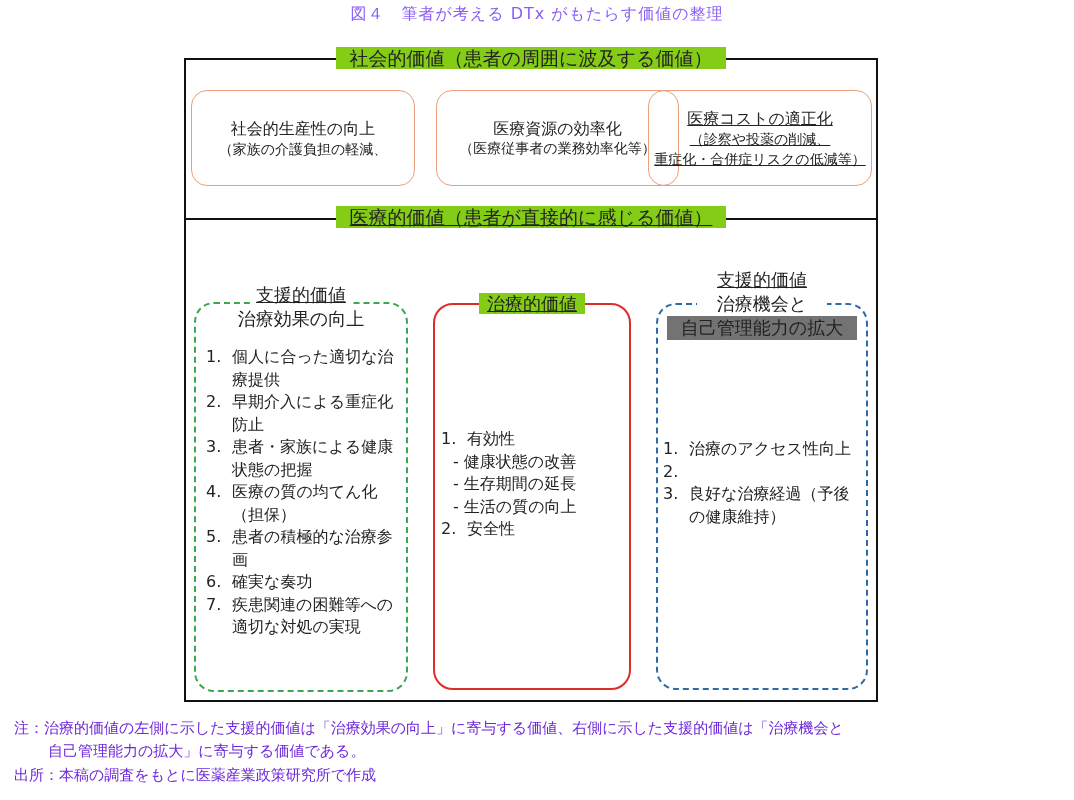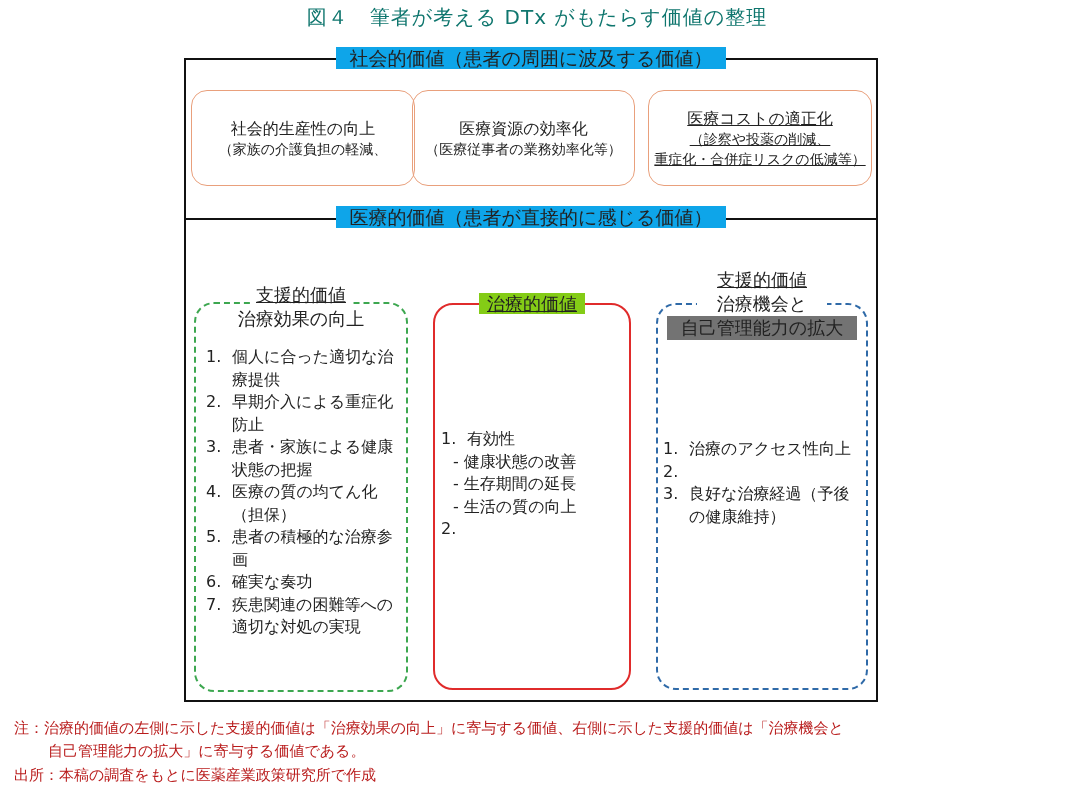--- a/index.html
+++ b/index.html
@@ -1,55 +1,55 @@
 <!DOCTYPE html>
 <html><head>
 <meta charset="utf-8">
 <style>
   html, body { margin:0; padding:0; background:#ffffff; }
   body { width:1074px; height:800px; position:relative; overflow:hidden;
          font-family:"DejaVu Sans", "Liberation Sans", sans-serif; color:#222; }
   .abs { position:absolute; }
-  .title { left:0; width:1074px; top:4px; text-align:center; font-size:20px; color:#0f766e; letter-spacing:1px; }
+  .title { left:0; width:1074px; top:4px; text-align:center; font-size:16px; color:#8b5cf6; letter-spacing:1px; }
   .frame { left:184px; top:58px; width:694px; height:644px; border:2px solid #111; box-sizing:border-box; }
   .section-head { position:absolute; left:0; width:100%; text-align:center; font-size:19px; color:#222; }
-  .section-head span { background:#0ea5e9; padding:0 14px; position:relative; }
+  .section-head span { background:#84cc16; padding:0 14px; position:relative; }
   .top-head { left:184px; width:694px; top:46px; }
-  .mid-head { left:184px; width:694px; top:205px; }
+  .mid-head { left:184px; width:694px; top:205px;text-decoration:underline; }
   .divider { left:184px; width:694px; top:218px; height:0; border-top:2px solid #111; }
   .soc-box { top:90px; height:96px; border:1.5px solid #e9a07c; border-radius:16px; box-sizing:border-box;
              display:flex; flex-direction:column; justify-content:center; align-items:center; text-align:center; }
   .soc-box .main { font-size:16px; line-height:21px; }
   .soc-box .sub { font-size:14px; line-height:20px; }
   .colhead { text-align:center; font-size:18px; line-height:24px; }
   .ul { text-decoration:underline; }
   .box { box-sizing:border-box; border-radius:20px; }
   .green { left:194px; top:302px; width:214px; height:390px; border:2.5px dashed #3da750; }
   .red { left:433px; top:303px; width:198px; height:387px; border:2.5px solid #e02b2b; }
   .blue { left:656px; top:303px; width:212px; height:387px; border:2.5px dashed #2f6aa8; }
   .list { font-size:16px; line-height:22.5px; }
   .list .item { display:flex; }
   .list .num { width:26px; flex:none; }
   .list .txt { flex:1; }
   .list .dash { padding-left:14px; }
-  .note { left:14px; font-size:15px; line-height:22px; color:#b91c1c; }
+  .note { left:14px; font-size:15px; line-height:22px; color:#6d28d9; }
 </style>
 </head>
 <body>
 
 <div class="abs title">図４　筆者が考える DTx がもたらす価値の整理</div>
 
 <div class="abs frame"></div>
 <div class="abs section-head top-head"><span>社会的価値（患者の周囲に波及する価値）</span></div>
 
 <div class="abs soc-box" style="left:191px;width:224px;">
   <div class="main">社会的生産性の向上</div>
   <div class="sub">（家族の介護負担の軽減、</div>
 </div>
-<div class="abs soc-box" style="left:412px;width:223px;">
+<div class="abs soc-box" style="left:436px;width:243px;font-family:Liberation Serif, serif;">
   <div class="main">医療資源の効率化</div>
   <div class="sub">（医療従事者の業務効率化等）</div>
 </div>
 <div class="abs soc-box" style="left:648px;width:224px;text-decoration:underline;">
   <div class="main">医療コストの適正化</div>
   <div class="sub">（診察や投薬の削減、</div>
   <div class="sub">重症化・合併症リスクの低減等）</div>
 </div>
 
 <div class="abs divider"></div>
@@ -107,20 +107,21 @@
   <div class="item">
       <span class="num"></span>
       <span class="txt" style="margin-left:-14px;">- 生存期間の延長</span>
     </div>
   <div class="item">
       <span class="num"></span>
       <span class="txt" style="margin-left:-14px;">- 生活の質の向上</span>
     </div>
   <div class="item">
       <span class="num">2.</span>
+      <span class="txt">安全性</span>
     </div>
 </div>
 
 <div class="abs box blue"></div>
 <div class="abs colhead" style="left:650px;width:224px;top:268px;">
   <div class="ul" style="display:inline-block;padding:0 6px;">支援的価値</div>
   <div style="background:#fff;display:block;margin:0 auto;width:130px;">治療機会と</div>
   <div style="background:#737373;display:block;margin:0 auto;width:190px;">自己管理能力の拡大</div>
 </div>
 <div class="abs list" style="left:663px;top:438px;width:202px;">

